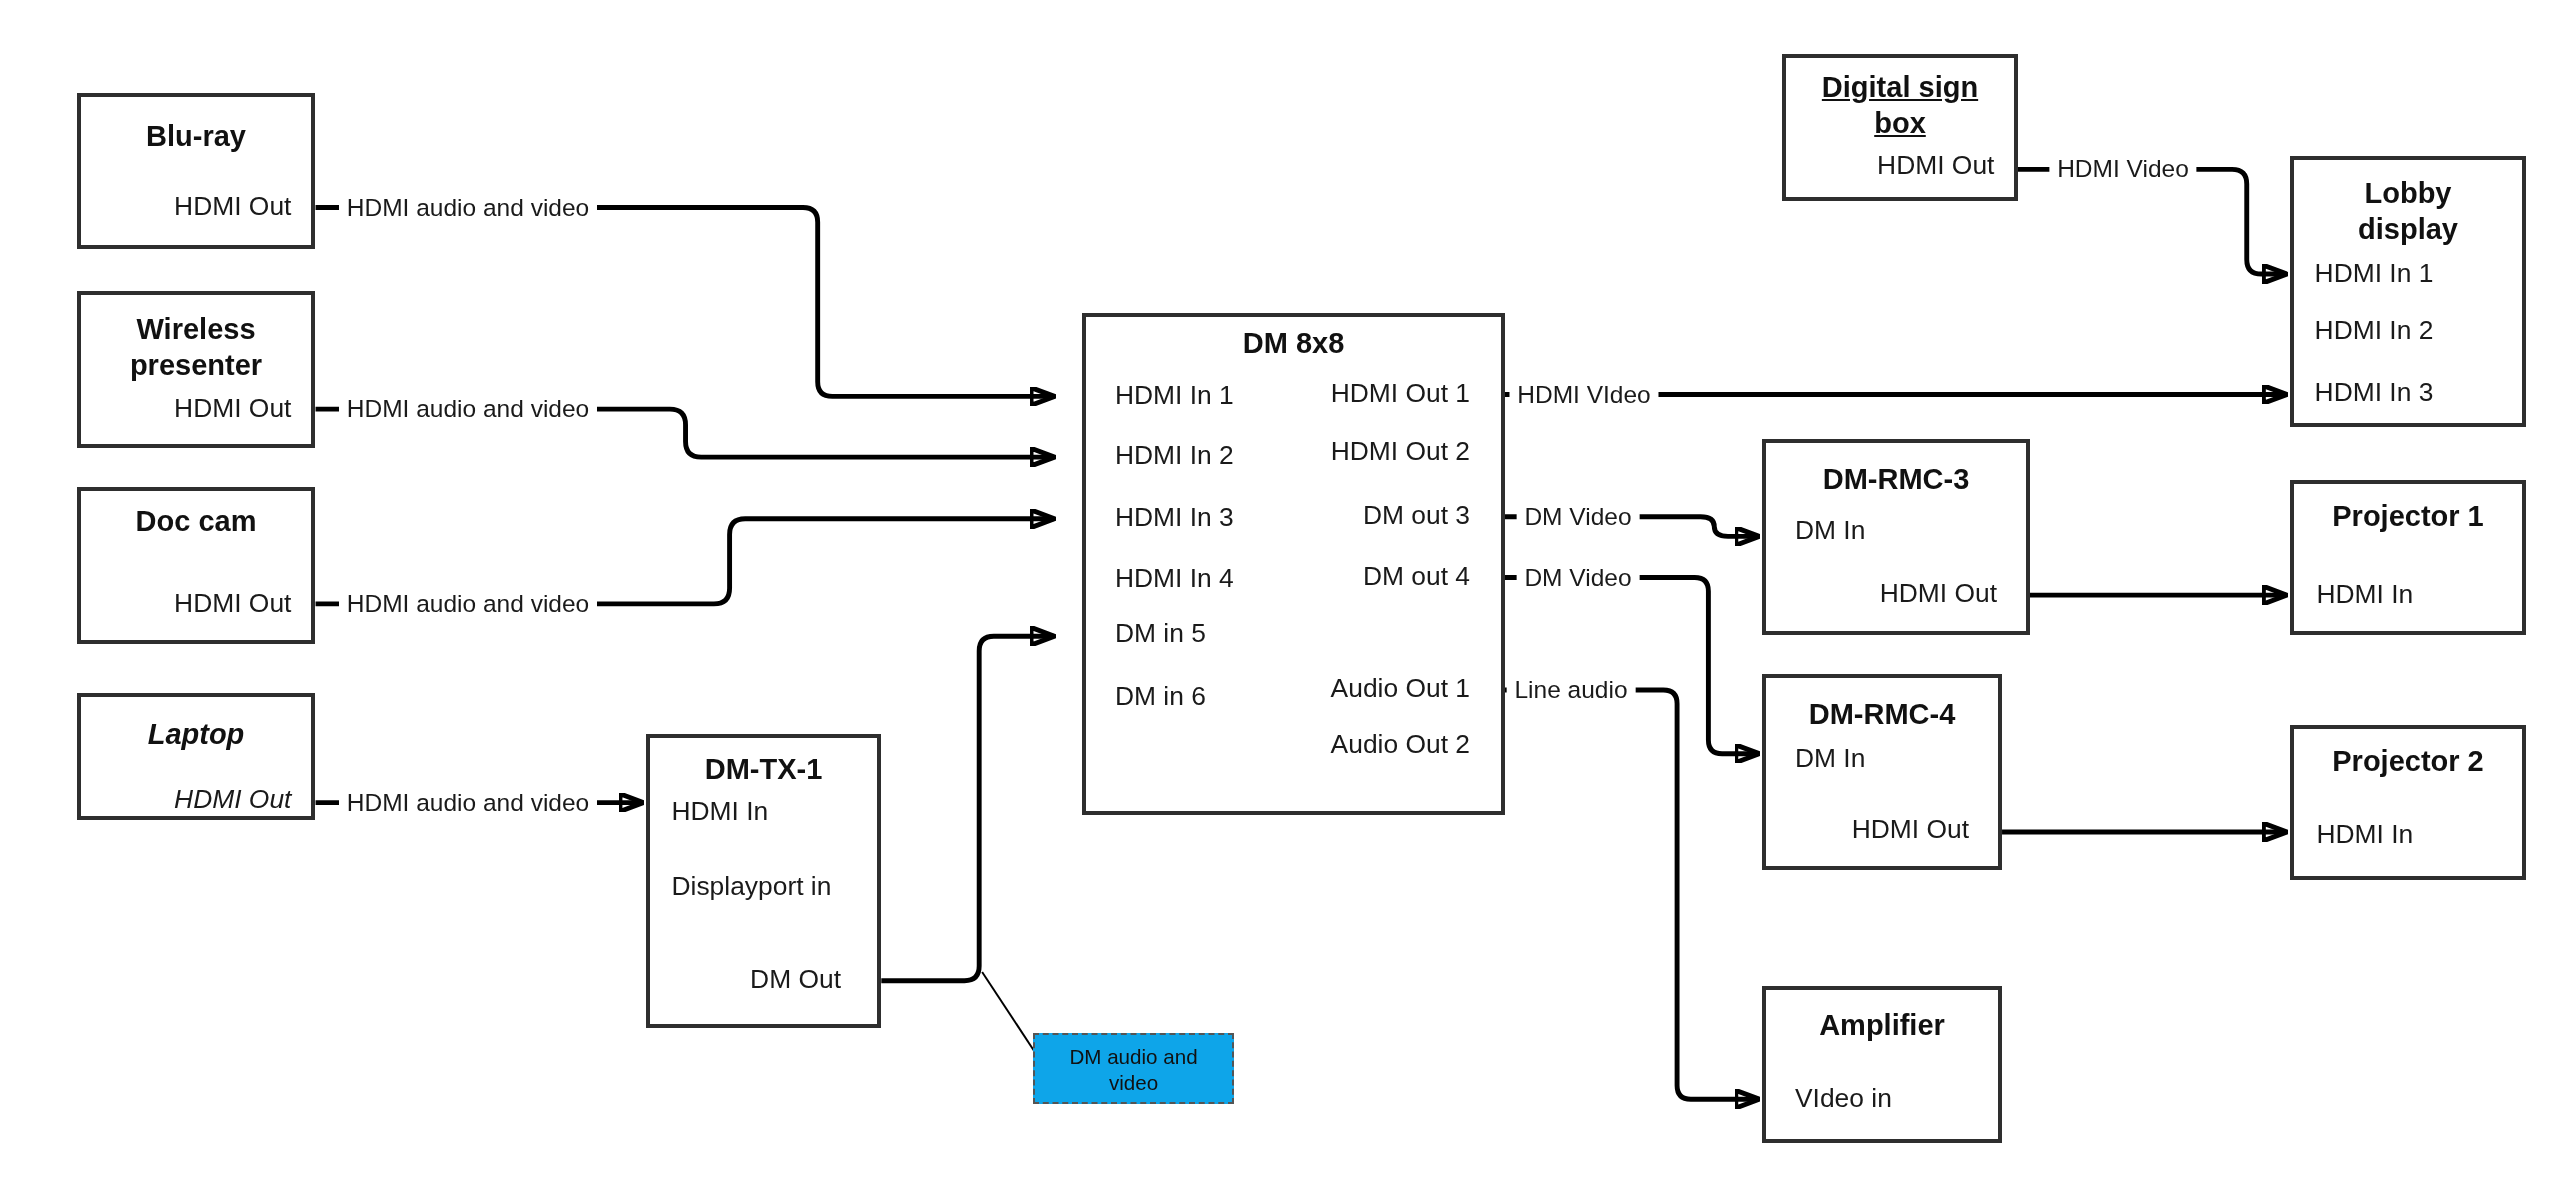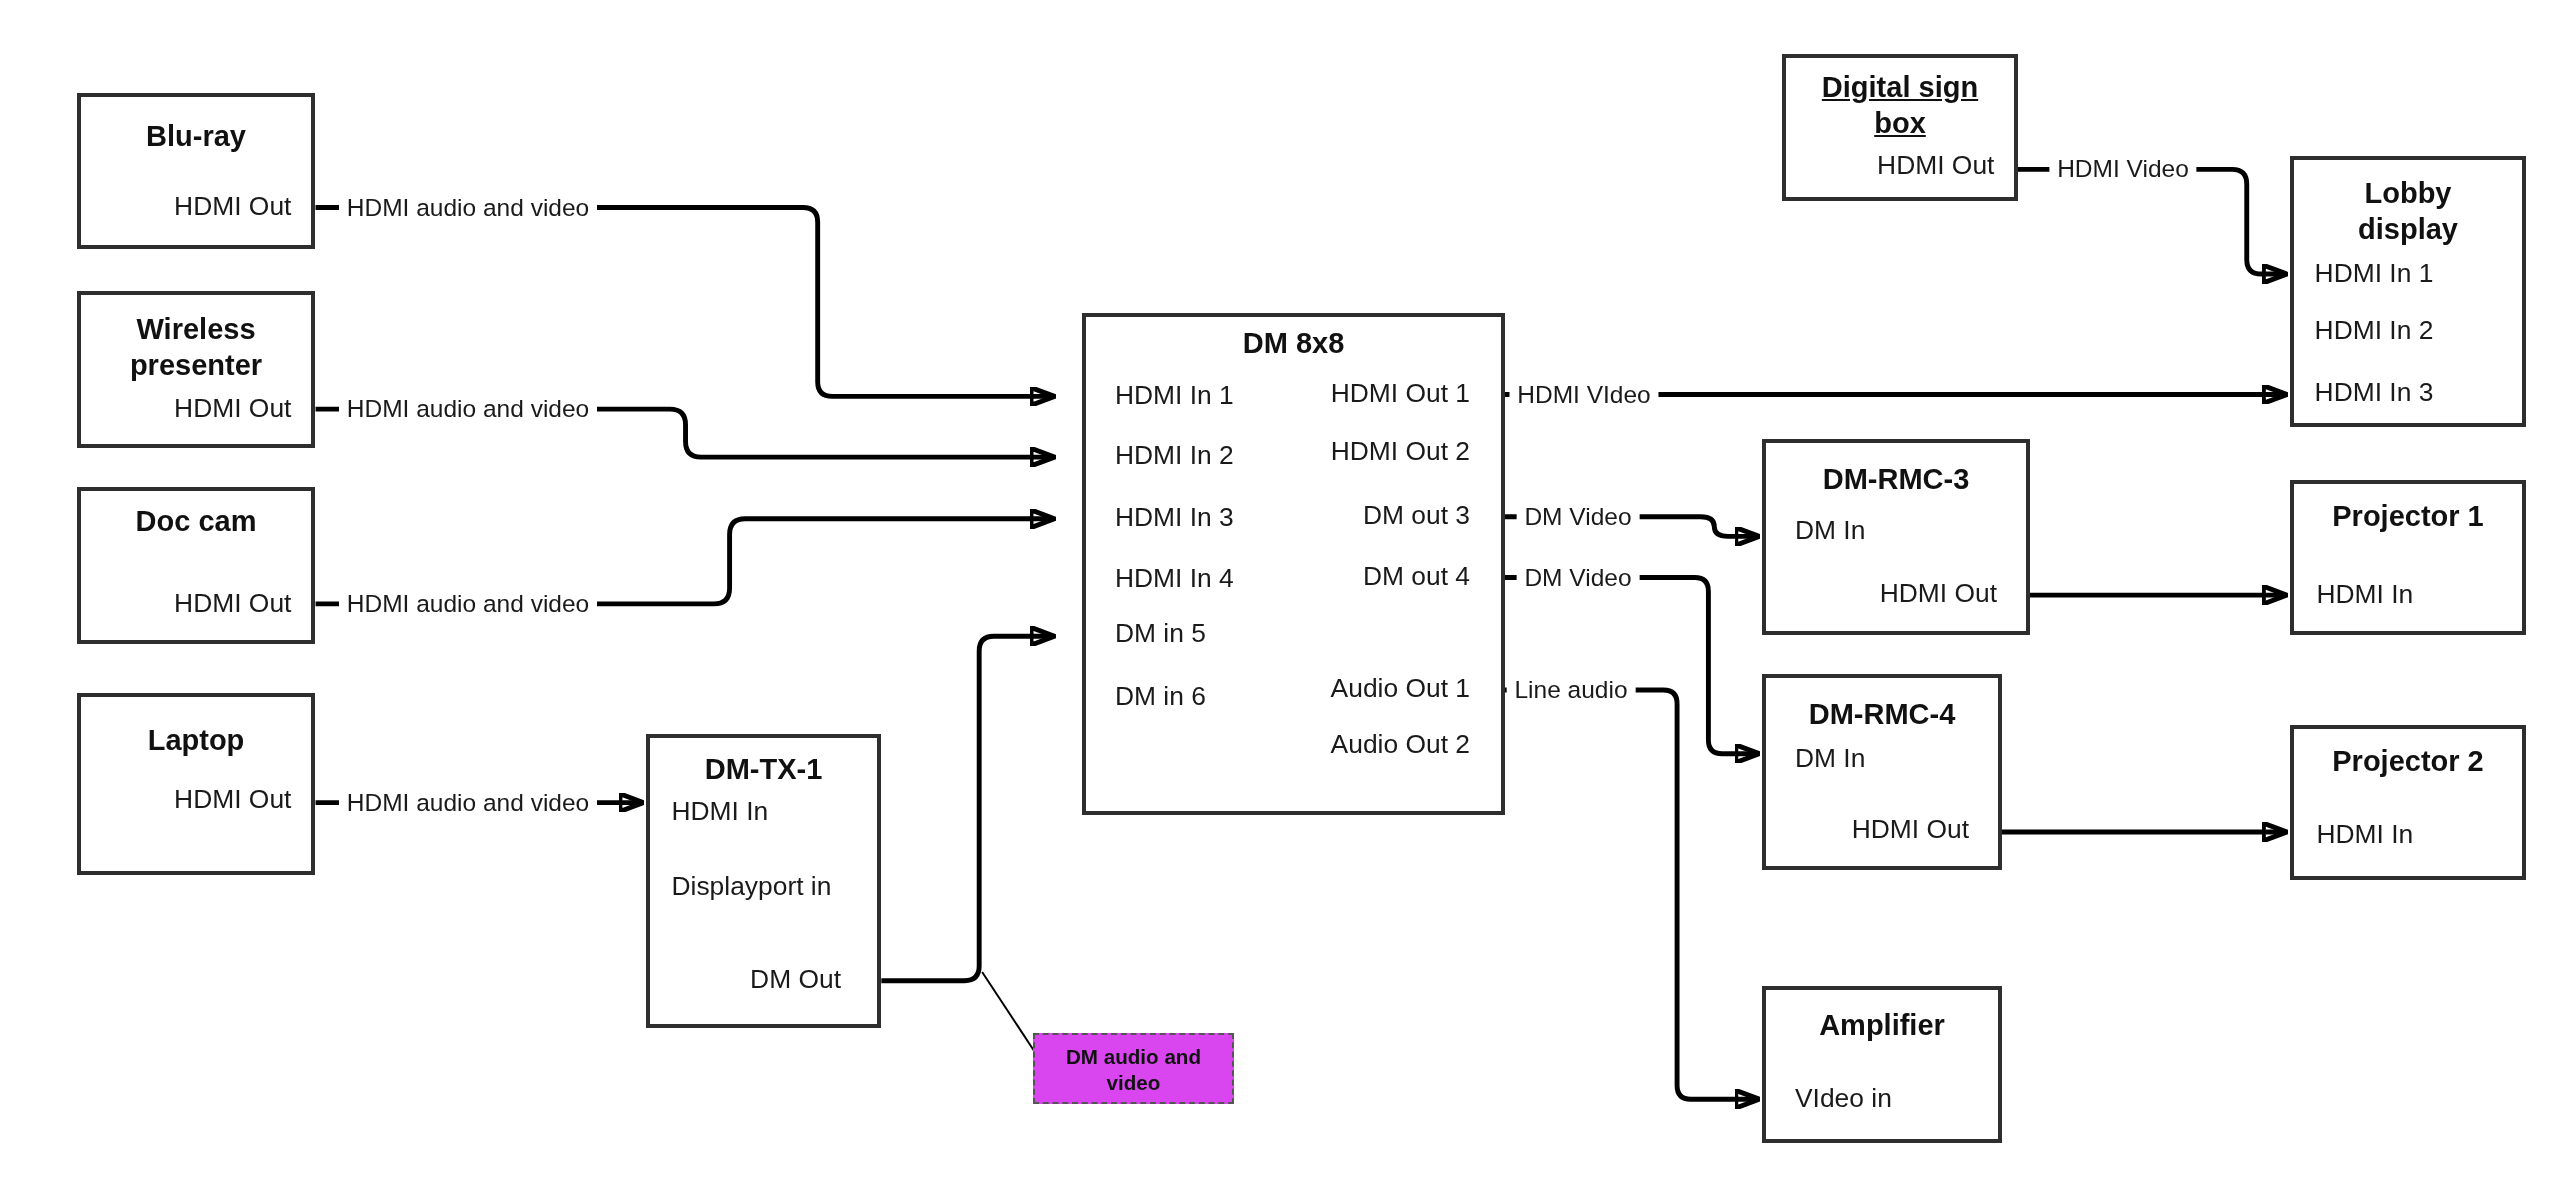--- a/index.html
+++ b/index.html
@@ -6,28 +6,28 @@
   .canvas{position:relative;width:2576px;height:1201px;background:#ffffff;
           font-family:"Liberation Sans",sans-serif;color:#111111;overflow:hidden;}
   svg.wires{position:absolute;left:0;top:0;width:2576px;height:1201px;}
   svg.wires path{fill:none;stroke:#000000;stroke-width:5;}
   svg.wires path.thin{stroke-width:2;}
   .node{position:absolute;border:4.9px solid #2e2e2e;background:#ffffff;box-sizing:border-box;}
   .node .title{font-weight:bold;font-size:29px;line-height:36px;text-align:center;white-space:nowrap;}
   .port{position:absolute;font-size:26.4px;line-height:27.4px;white-space:nowrap;color:#1a1a1a;}
   .edge-label{position:absolute;transform:translate(-50%,-50%);background:#ffffff;
               padding:0 7.8px;font-size:24.5px;white-space:nowrap;color:#1a1a1a;}
-  .annotation{position:absolute;border:2px dashed #555555;background:#d946ef;text-align:center;
-              font-size:20.6px;line-height:26.4px;padding-top:8.8px;box-sizing:border-box;font-weight:bold;}
+  .annotation{position:absolute;border:2px dashed #555555;background:#0ea5e9;text-align:center;
+              font-size:20.6px;line-height:26.4px;padding-top:8.8px;box-sizing:border-box;}
 
   
   #n-bluray     {left:77px;  top:93px;  width:238px; height:156px; padding-top:20.6px;}
   #n-wireless   {left:77px;  top:291px; width:238px; height:157px; padding-top:15.7px;}
   #n-doccam     {left:77px;  top:487px; width:238px; height:157px; padding-top:11.7px;}
-  #n-laptop     {left:77px;  top:693px; width:238px; height:182px; padding-top:25px;}
+  #n-laptop     {left:77px;  top:693px; width:238px; height:127px; padding-top:19px;font-style:italic;}
   #n-dmtx1      {left:646px; top:734px; width:235px; height:294px; padding-top:12.7px;}
   #n-dm8x8      {left:1057px;top:313px; width:423px; height:502px; padding-top:7.8px;margin-left:25px;}
   #n-digitalsign{left:1782px;top:54px;  width:236px; height:147px; padding-top:10.8px;text-decoration:underline;}
   #n-lobby      {left:2290px;top:156px; width:236px; height:271px; padding-top:14.7px;}
   #n-dmrmc3     {left:1762px;top:439px; width:268px; height:196px; padding-top:17.6px;}
   #n-dmrmc4     {left:1762px;top:674px; width:240px; height:196px; padding-top:17.6px;}
   #n-amplifier  {left:1762px;top:986px;width:240px; height:157px; padding-top:16.6px;}
   #n-proj1      {left:2290px;top:480px; width:236px; height:155px; padding-top:13.7px;}
   #n-proj2      {left:2290px;top:725px; width:236px; height:155px; padding-top:13.7px;}
   #annotation-dm{left:1033px;top:1033px;width:201px; height:71px;}

